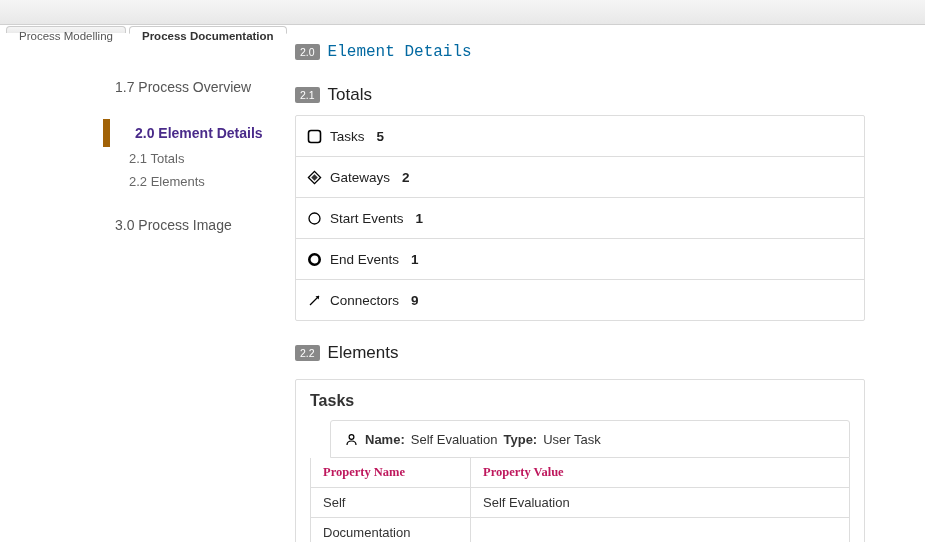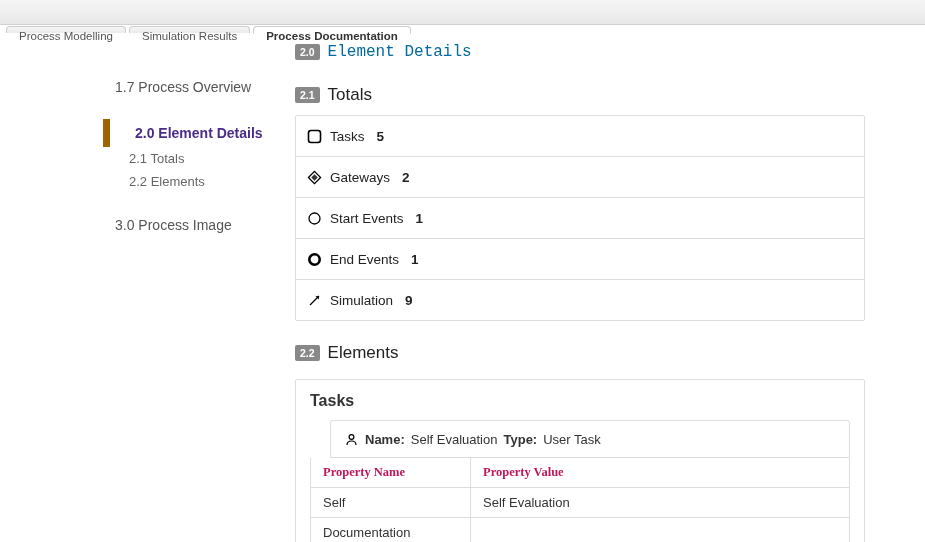--- a/index.html
+++ b/index.html
@@ -75,21 +75,21 @@
   .section-head {
     display: flex;
     align-items: center;
     gap: 8px;
     margin-bottom: 10px;
   }
   .section-badge {
     background: #888;
     color: #fff;
     font-size: 10.5px;
-    font-weight: bold;
+    font-weight: normal;
     padding: 2px 5px;
     border-radius: 2px;
   }
   .section-title-lg { font-size: 16px; color: #0369a1; font-weight: 400; font-family: Liberation Mono, monospace; }
   .section-title-md { font-size: 17px; color: #222; font-weight: 400; }
   .totals-box {
     border: 1px solid #ddd;
     border-radius: 2px;
     margin-top: 4px;
     margin-bottom: 22px;
@@ -148,21 +148,20 @@
     color: #333;
   }
   .prop-table .col-name { width: 160px; }
   svg { display: block; }
 </style>
 </head>
 <body>
 
 <div class="tab-bar">
   <div class="tab">Process Modelling</div>
-  <div class="tab">Simulation Results</div>
   <div class="tab active">Process Documentation</div>
 </div>
 
 <div class="content-wrap">
 
   <div class="sidebar">
     <div class="sidebar-item">1.7 Process Overview</div>
     <div class="sidebar-group-spacer"></div>
     <div class="sidebar-item active">2.0 Element Details</div>
     <div class="sidebar-sub">2.1 Totals</div>
@@ -223,21 +222,21 @@
         <span class="total-label">End Events</span>
         <span class="total-value">1</span>
       </div>
       <div class="total-row">
         <span class="total-icon">
           <svg width="15" height="15">
               <line x1="3" y1="12" x2="12" y2="3" stroke="#000" stroke-width="1.3"></line>
               <polygon points="12,3 8.5,3.2 11.8,6.5" fill="#000"></polygon>
             </svg>
         </span>
-        <span class="total-label">Simulation</span>
+        <span class="total-label">Connectors</span>
         <span class="total-value">9</span>
       </div>
     </div>
 
     <div class="section-head">
       <span class="section-badge">2.2</span>
       <span class="section-title-md">Elements</span>
     </div>
 
     <div style="height:6px"></div>

